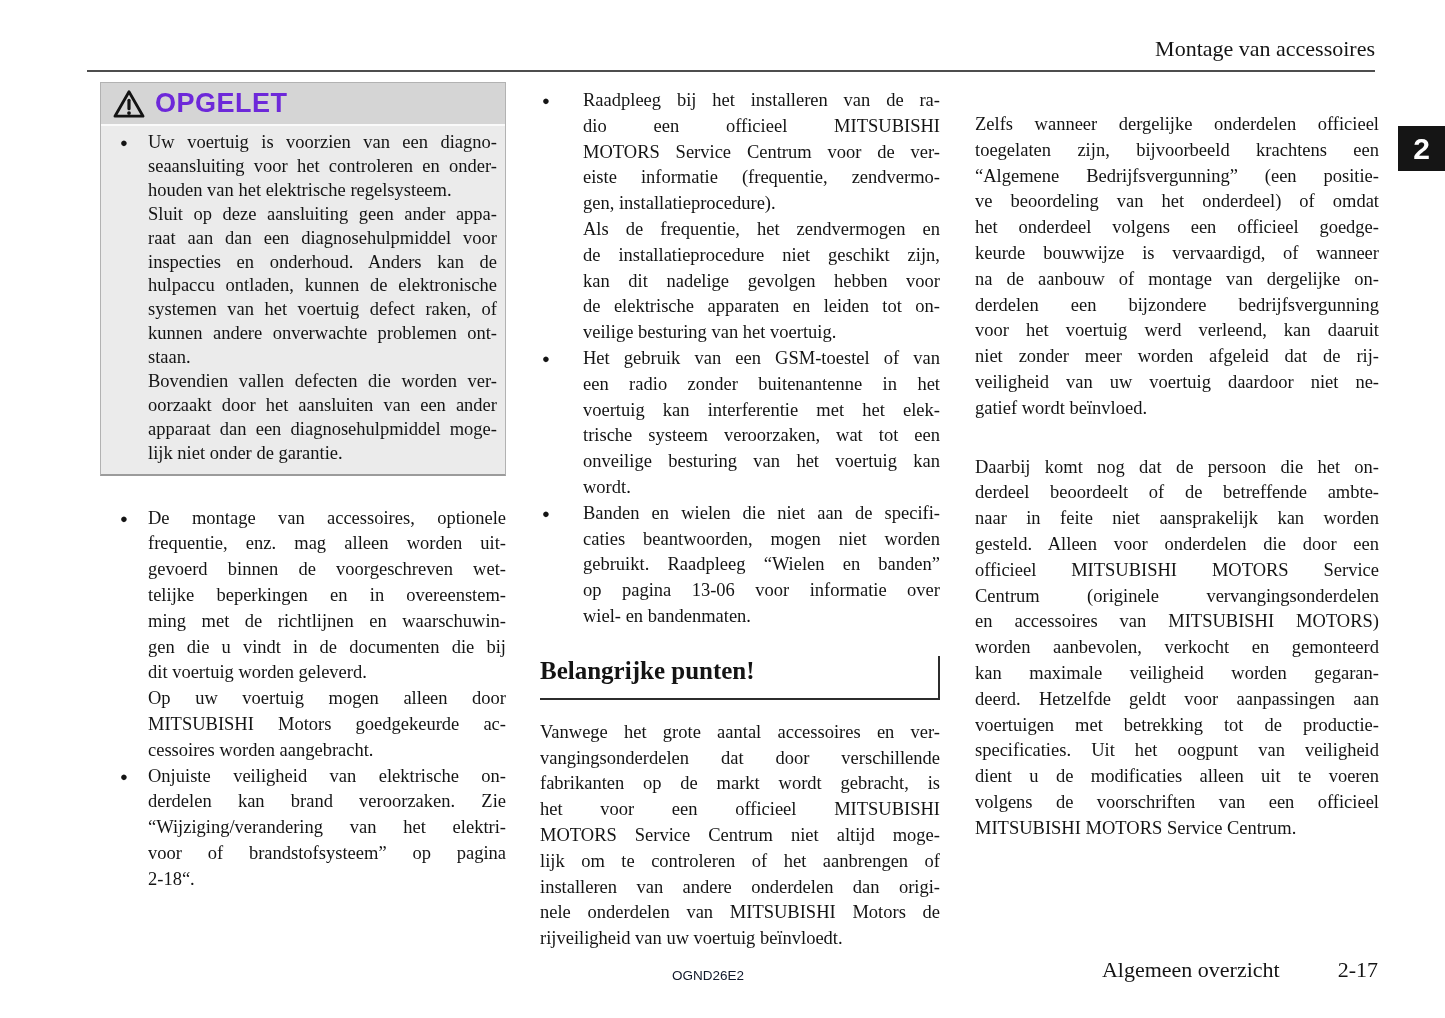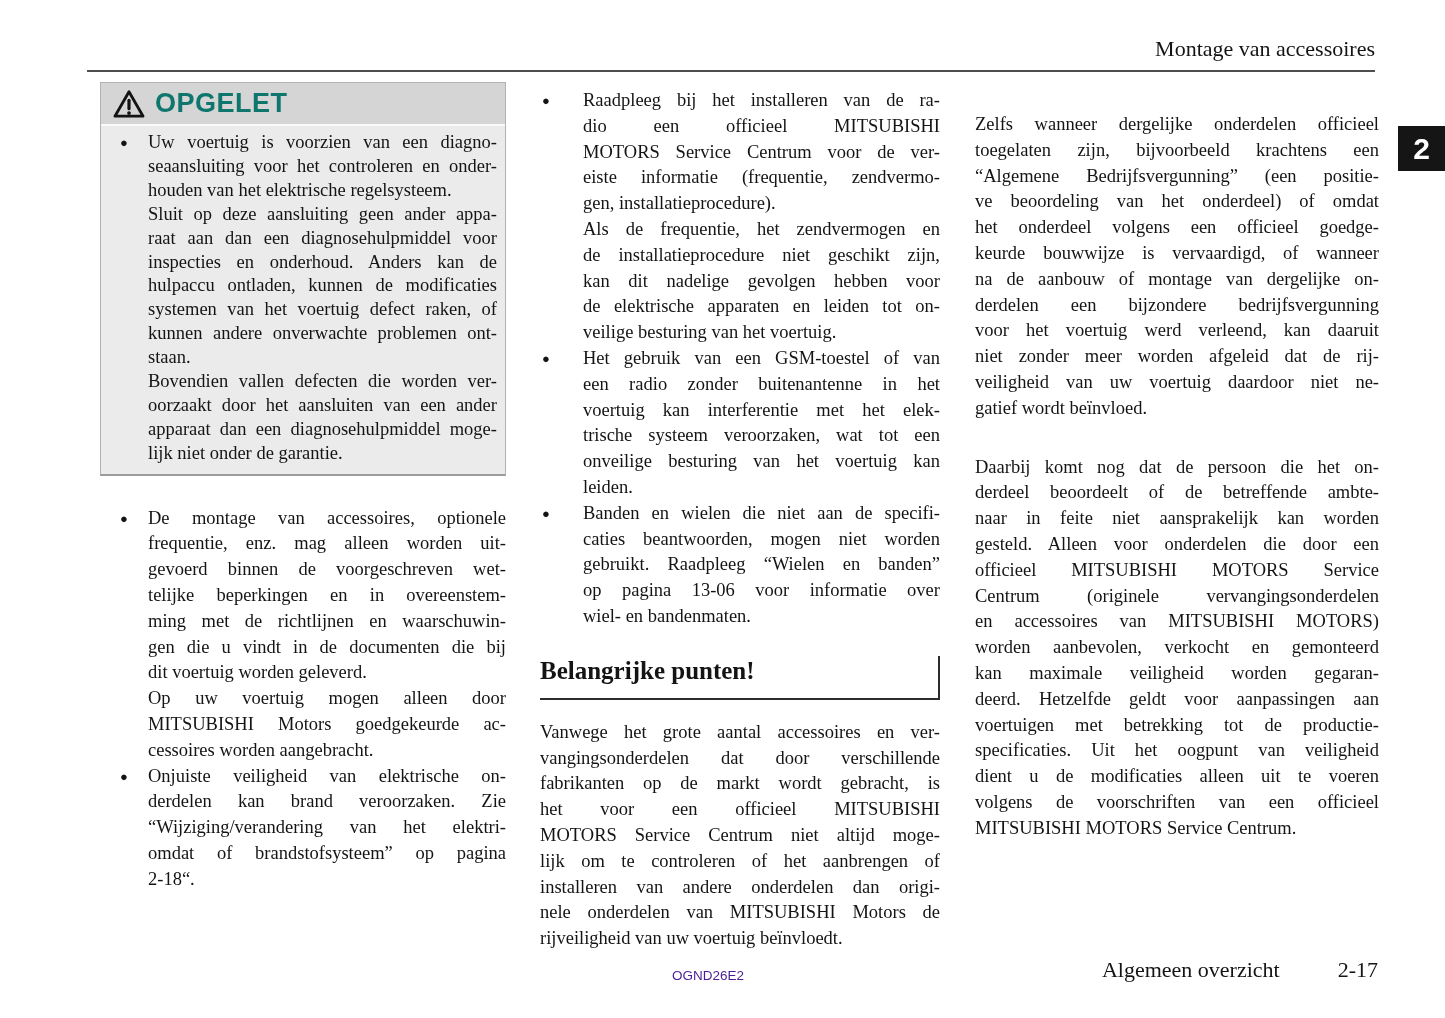--- a/index.html
+++ b/index.html
@@ -24,21 +24,21 @@
   .col3 { left:975px; top:112px; width:404px; line-height:25.8px; }
 
   
   .warning-box { border:1px solid #b2b2b2; border-bottom:2px solid #9b9b9b; background:#ebebeb; }
   .warning-header {
     background:#d5d5d5; border-bottom:2px solid #fafafa; height:41px;
     display:flex; align-items:center; padding-left:11px;
   }
   .warning-title {
     font-family:"Liberation Sans", sans-serif; font-weight:bold; font-size:27px;
-    letter-spacing:0.5px; margin-left:9px; color:#0f766e;
+    letter-spacing:0.5px; margin-left:9px; color:#6d28d9;
   }
   .warning-body { padding:5px 8px 8px 19px; line-height:23.9px; }
 
   
   .li { display:flex; }
   .bullet { flex:0 0 28px; font-size:13px; }
   .col1 .outer-list .li { padding-left:20px; }
   .col1 .outer-list { margin-top:30px; }
   .col2 .bullet { flex:0 0 41px; padding-left:2px; }
   .litext { flex:1; min-width:0; }
@@ -51,21 +51,21 @@
   .section-heading {
     margin-top:26px; font-weight:bold; font-size:25px; line-height:30px;
     padding-bottom:12px; border-bottom:2px solid #2c2c2c; border-right:2px solid #2c2c2c;
   }
   .col2 .paragraph { margin-top:20px; }
   .col3 .paragraph2 { margin-top:33px; }
 
   
   .footer-code {
     position:absolute; left:608px; top:968px; width:200px; text-align:center;
-    font-family:"Liberation Sans", sans-serif; font-size:13.5px; color:#4c1d95;
+    font-family:"Liberation Sans", sans-serif; font-size:13.5px; color:#0f172a;
   }
   .footer-right {
     position:absolute; right:67px; top:957px; font-size:22px;
     display:flex; align-items:baseline;
   }
   .footer-section { margin-right:58px; }
 </style>
 </head>
 <body>
 
@@ -94,21 +94,21 @@
               <div class="jline">seaansluiting voor het controleren en onder-</div>
               <div class="jline last">houden van het elektrische regelsysteem.</div>
             </div>
         </div>
         <div class="li">
           <span class="bullet"></span>
           <div class="litext">
               <div class="jline">Sluit op deze aansluiting geen ander appa-</div>
               <div class="jline">raat aan dan een diagnosehulpmiddel voor</div>
               <div class="jline">inspecties en onderhoud. Anders kan de</div>
-              <div class="jline">hulpaccu ontladen, kunnen de modificaties</div>
+              <div class="jline">hulpaccu ontladen, kunnen de elektronische</div>
               <div class="jline">systemen van het voertuig defect raken, of</div>
               <div class="jline">kunnen andere onverwachte problemen ont-</div>
               <div class="jline last">staan.</div>
             </div>
         </div>
         <div class="li">
           <span class="bullet"></span>
           <div class="litext">
               <div class="jline">Bovendien vallen defecten die worden ver-</div>
               <div class="jline">oorzaakt door het aansluiten van een ander</div>
@@ -139,21 +139,21 @@
             <div class="jline">MITSUBISHI Motors goedgekeurde ac-</div>
             <div class="jline last">cessoires worden aangebracht.</div>
           </div>
       </div>
       <div class="li">
         <span class="bullet">●</span>
         <div class="litext">
             <div class="jline">Onjuiste veiligheid van elektrische on-</div>
             <div class="jline">derdelen kan brand veroorzaken. Zie</div>
             <div class="jline">“Wijziging/verandering van het elektri-</div>
-            <div class="jline">omdat of brandstofsysteem” op pagina</div>
+            <div class="jline">voor of brandstofsysteem” op pagina</div>
             <div class="jline last">2-18“.</div>
           </div>
       </div>
     </div>
   </div>
 
   <div class="col col2">
     <div>
       <div class="li">
         <span class="bullet">●</span>
@@ -176,21 +176,21 @@
           </div>
       </div>
       <div class="li">
         <span class="bullet">●</span>
         <div class="litext">
             <div class="jline">Het gebruik van een GSM-toestel of van</div>
             <div class="jline">een radio zonder buitenantenne in het</div>
             <div class="jline">voertuig kan interferentie met het elek-</div>
             <div class="jline">trische systeem veroorzaken, wat tot een</div>
             <div class="jline">onveilige besturing van het voertuig kan</div>
-            <div class="jline last">leiden.</div>
+            <div class="jline last">wordt.</div>
           </div>
       </div>
       <div class="li">
         <span class="bullet">●</span>
         <div class="litext">
             <div class="jline">Banden en wielen die niet aan de specifi-</div>
             <div class="jline">caties beantwoorden, mogen niet worden</div>
             <div class="jline">gebruikt. Raadpleeg “Wielen en banden”</div>
             <div class="jline">op pagina 13-06 voor informatie over</div>
             <div class="jline last">wiel- en bandenmaten.</div>

